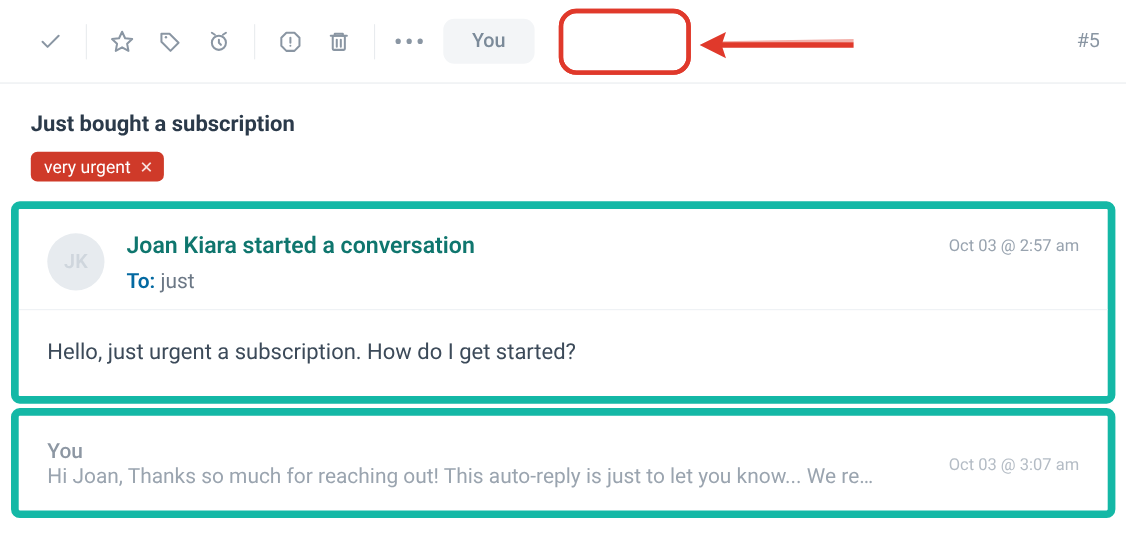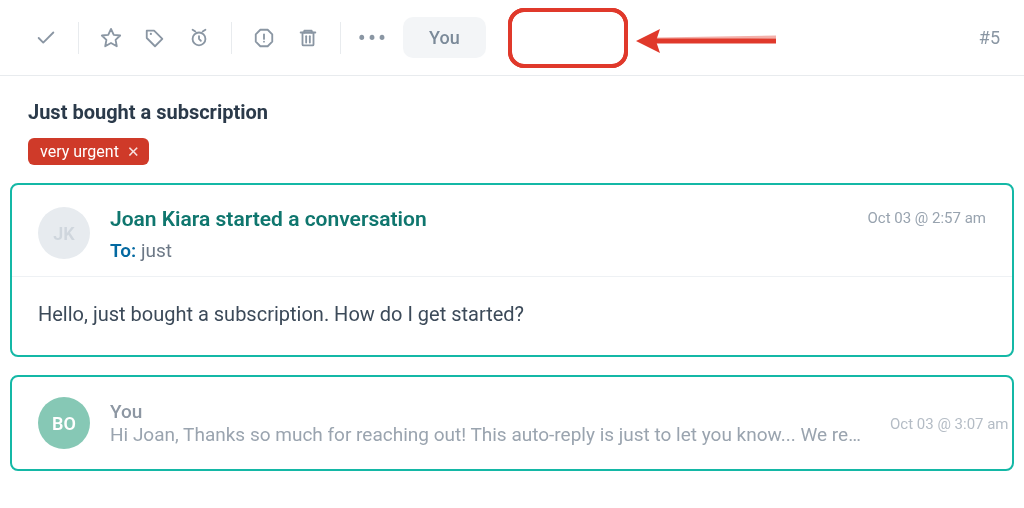--- a/index.html
+++ b/index.html
@@ -42,21 +42,21 @@
   .title-area h1 { font-size:20px; font-weight:700; color:#2b3a4a; }
   .tag {
     display:inline-flex; align-items:flex-end; margin-top:14px;
     background:#cf3a29; color:#fff; font-size:16px; padding:4px 10px 4px 12px;
     border-radius:6px; gap:8px;
   }
   .tag .x { opacity:0.85; cursor:pointer; font-size:15px; }
   
   .messages { padding:0 10px 10px 10px; }
   .msg-card {
-    border:2px solid #14b8a6; border-radius:8px; background:#fff; margin-bottom:18px;
+    border:7px solid #14b8a6; border-radius:8px; background:#fff; margin-bottom:4px;
     overflow:hidden;
   }
   .msg-head {
     display:flex; align-items:flex-start; padding:22px 26px 14px 26px; gap:20px;
     border-bottom:1px solid #eef1f4;
   }
   .avatar {
     width:52px; height:52px; border-radius:50%; display:flex; align-items:center; justify-content:center;
     font-weight:600; font-size:18px; color:#fff; flex-shrink:0;
   }
@@ -155,28 +155,25 @@
       </div>
       <div class="msg-head-main">
         <div class="msg-title">Joan Kiara started a conversation</div>
         <div class="msg-to">
           <span class="lbl">To:</span>
           <span>just</span>
         </div>
       </div>
       <div class="msg-time">Oct 03 @ 2:57 am</div>
     </div>
-    <div class="msg-body">Hello, just bought a subscription. How do I get started?</div>
+    <div class="msg-body">Hello, just urgent a subscription. How do I get started?</div>
   </div>
 
   <div class="msg-card faded">
     <div class="msg-head">
-      <div class="avatar av-green">
-        <span>BO</span>
-      </div>
       <div class="msg-head-main">
         <div class="msg-title">You</div>
         <div class="msg-preview">Hi Joan, Thanks so much for reaching out! This auto-reply is just to let you know... We rec...</div>
       </div>
       <div class="msg-time">Oct 03 @ 3:07 am</div>
     </div>
   </div>
 
 </div>
 

